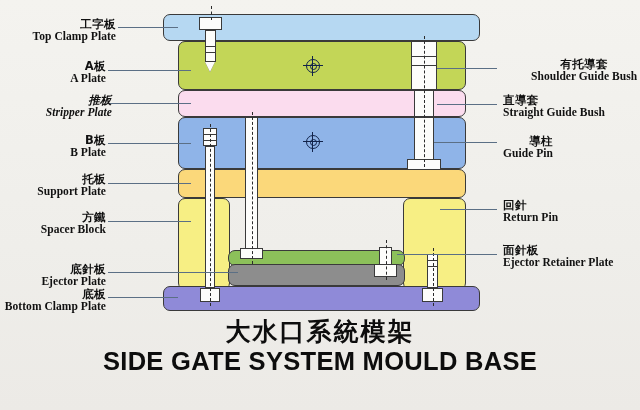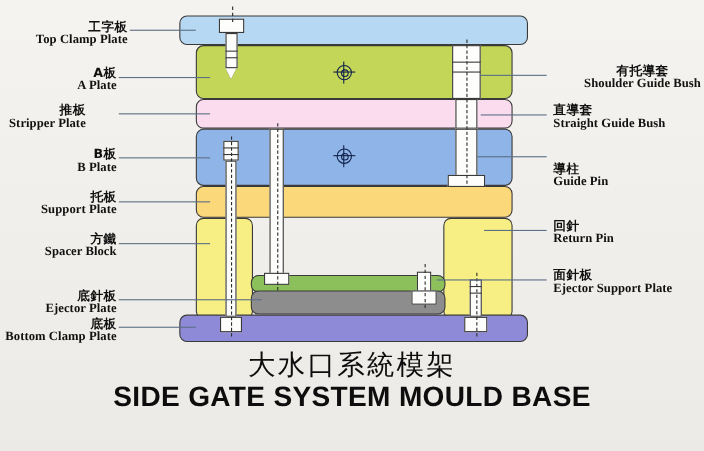--- a/index.html
+++ b/index.html
@@ -35,21 +35,21 @@
   .target .o{position:absolute;left:1px;top:1px;width:14px;height:14px;
     border:1.3px solid #12234a;border-radius:50%;box-sizing:border-box;}
   .target .i{position:absolute;left:4.5px;top:4.5px;width:7px;height:7px;
     border:1.3px solid #12234a;border-radius:50%;box-sizing:border-box;}
   .target .v{position:absolute;left:7.2px;top:-2px;width:0;height:20px;border-left:1.3px solid #12234a;}
   .target .h{position:absolute;top:7.2px;left:-2px;height:0;width:20px;border-top:1.3px solid #12234a;}
 
   
   #title-cn{position:absolute;left:0;right:0;top:315px;text-align:center;
     font-family:"DejaVu Sans","Liberation Sans",sans-serif;
-    font-size:25px;font-weight:400;letter-spacing:2px;color:#0d0d0d;}
+    font-size:25px;font-weight:700;letter-spacing:2px;color:#0d0d0d;}
   #title-en{position:absolute;left:0;right:0;top:347px;text-align:center;
     font-family:"Liberation Sans","DejaVu Sans",sans-serif;
     font-size:25.5px;font-weight:700;letter-spacing:.3px;color:#0d0d0d;}
 </style>
 </head>
 <body>
 
 <div id="stage">
 
   <div>
@@ -144,21 +144,21 @@
   <div class="leader" style="left:397px;top:254px;width:100px;"></div>
 
   <div class="lbl l" style="right:524px;top:19px;">
     <div class="cn">工字板</div>
     <div class="en">Top Clamp Plate</div>
   </div>
   <div class="lbl l" style="right:534px;top:61px;">
     <div class="cn">A板</div>
     <div class="en">A Plate</div>
   </div>
-  <div class="lbl l" style="right:562px;top:95px;">
+  <div class="lbl l" style="right:528px;top:95px;font-style:italic;">
     <div class="cn">推板</div>
     <div class="en">Stripper Plate</div>
   </div>
   <div class="lbl l" style="right:534px;top:135px;margin-left:27px;">
     <div class="cn">B板</div>
     <div class="en">B Plate</div>
   </div>
   <div class="lbl l" style="right:534px;top:174px;margin-left:13px;">
     <div class="cn">托板</div>
     <div class="en">Support Plate</div>
@@ -177,29 +177,29 @@
   </div>
 
   <div class="lbl r" style="left:531px;top:59px;text-align:center;">
     <div class="cn">有托導套</div>
     <div class="en">Shoulder Guide Bush</div>
   </div>
   <div class="lbl r" style="left:503px;top:95px;">
     <div class="cn">直導套</div>
     <div class="en">Straight Guide Bush</div>
   </div>
-  <div class="lbl r" style="left:503px;top:148px;">
+  <div class="lbl r" style="left:503px;top:136px;text-align:right;">
     <div class="cn">導柱</div>
     <div class="en">Guide Pin</div>
   </div>
   <div class="lbl r" style="left:503px;top:200px;">
     <div class="cn">回針</div>
     <div class="en">Return Pin</div>
   </div>
   <div class="lbl r" style="left:503px;top:245px;">
     <div class="cn">面針板</div>
-    <div class="en">Ejector Support Plate</div>
+    <div class="en">Ejector Retainer Plate</div>
   </div>
 
   <div id="title-cn">大水口系統模架</div>
   <div id="title-en">SIDE GATE SYSTEM MOULD BASE</div>
 
 </div>
 
 </body></html>

